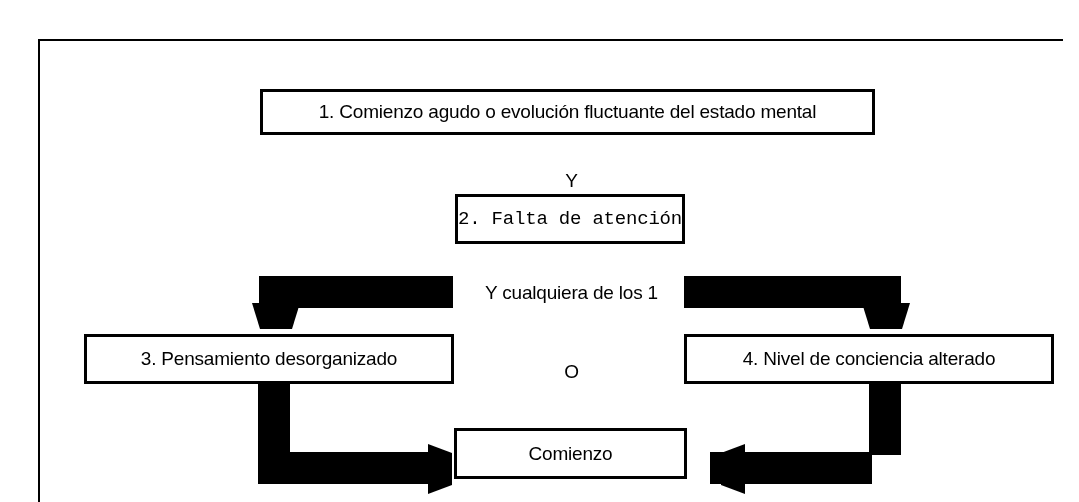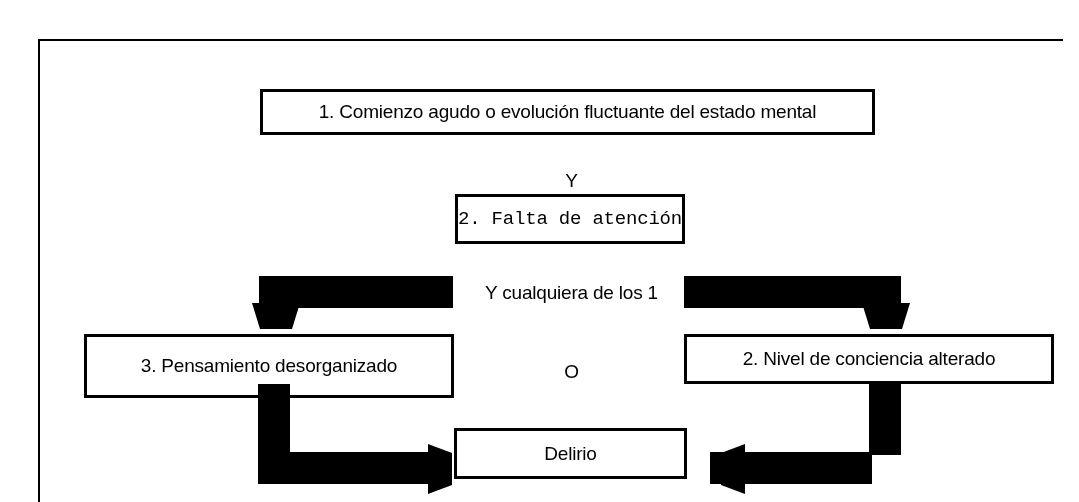--- a/index.html
+++ b/index.html
@@ -25,21 +25,21 @@
     background: #ffffff;
     display: flex;
     align-items: center;
     justify-content: center;
     font-size: 19px;
     letter-spacing: -0.2px;
     white-space: nowrap;
   }
   .box1 { left: 228px; top: 57px;  width: 615px; height: 46px; }
   .box2 { left: 423px; top: 162px; width: 230px; height: 50px; font-family: Liberation Mono, monospace; }
-  .box3 { left: 52px;  top: 302px; width: 370px; height: 64px; }
+  .box3 { left: 52px;  top: 302px; width: 370px; height: 50px; }
   .box4 { left: 652px; top: 302px; width: 370px; height: 50px; }
   .boxr { left: 422px; top: 396px; width: 233px; height: 51px; }
   .lbl {
     position: absolute;
     left: 0; right: 0;
     text-align: center;
     font-size: 19px;
     line-height: 22px;
     letter-spacing: -0.2px;
   }
@@ -95,25 +95,25 @@
 
   <div class="vline vl-left"></div>
   <div class="vline vl-right"></div>
   <div class="arrow ar-down ar-down-left"></div>
   <div class="arrow ar-down ar-down-right"></div>
 
   <div class="node box3">3. Pensamiento desorganizado</div>
 
   <div class="lbl lbl-o">O</div>
 
-  <div class="node box4">2. Nivel de conciencia alterado</div>
+  <div class="node box4">4. Nivel de conciencia alterado</div>
 
   <div class="vline vl-bl"></div>
   <div class="hline hl-bl"></div>
   <div class="arrow ar-right"></div>
 
   <div class="vline vl-br"></div>
   <div class="hline hl-br"></div>
   <div class="arrow ar-left"></div>
 
-  <div class="node boxr">Delirio</div>
+  <div class="node boxr">Comienzo</div>
 
 </div>
 
 </body></html>

